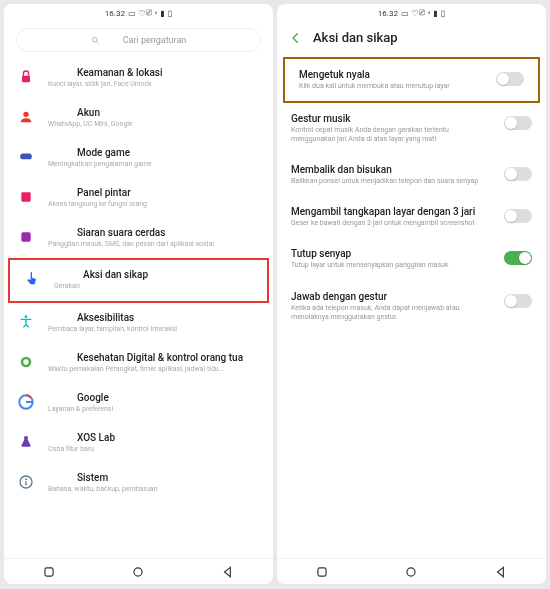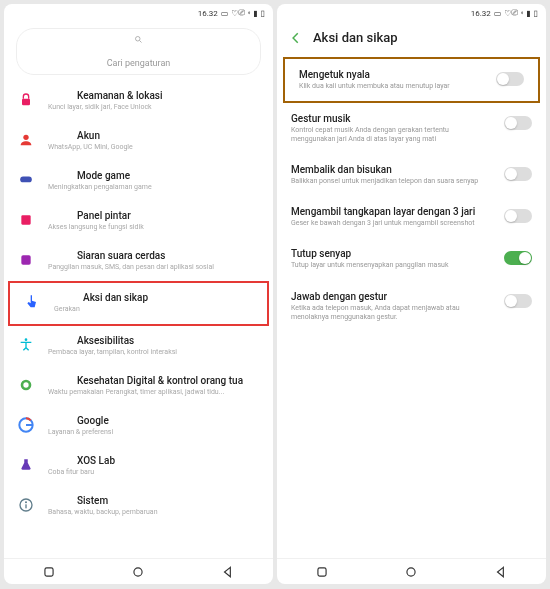--- a/index.html
+++ b/index.html
@@ -1,22 +1,22 @@
 <!DOCTYPE html>
 <html><head>
 <meta charset="utf-8">
 <style>
 * { margin: 0; padding: 0; box-sizing: border-box; }
 body { background: #e8e8e8; font-family: -apple-system, Roboto, sans-serif; display: flex; gap: 4px; padding: 4px; }
 .phone { width: 270px; height: 580px; background: #fff; border-radius: 8px; overflow: hidden; display: flex; flex-direction: column; position: relative; }
-.status-bar { height: 18px; display: flex; justify-content: flex-end; align-items: center; padding: 0 8px; font-size: 8px; color: #333; }
+.status-bar { height: 18px; display: flex; justify-content: center; align-items: center; padding: 0 8px; font-size: 8px; color: #333; }
 .status-left { display: flex; gap: 3px; align-items: center; }
 .status-right { display: flex; gap: 3px; align-items: center; }
 .status-icon { width: 9px; height: 9px; display: inline-block; }
-.search-box { margin: 6px 12px; padding: 6px 12px; background: #fff; border: 1px solid #eee; border-radius: 18px; display: flex; align-items: center; justify-content: center; gap: 14px; font-size: 9px; color: #999; flex-direction: column; }
+.search-box { margin: 6px 12px; padding: 6px 12px; background: #fff; border: 1px solid #eee; border-radius: 18px; display: flex; align-items: center; justify-content: center; gap: 23px; font-size: 9px; color: #999; }
 .list { flex: 1; overflow-y: auto; }
 .list-item { display: flex; align-items: flex-start; padding: 9px 12px; gap: 12px; }
 .icon-wrap { width: 20px; height: 20px; display: flex; align-items: center; justify-content: center; flex-shrink: 0; }
 .item-text { flex: 1; }
 .item-title { font-size: 10px; color: #222; font-weight: 500; margin-bottom: 2px; padding-left: 29px; }
 .item-sub { font-size: 7px; color: #aaa; line-height: 1.3; }
 .highlight { border: 2px solid #e53935; margin: 0 4px; }
 .header { display: flex; align-items: center; padding: 8px 12px; gap: 10px; }
 .back-arrow { width: 14px; height: 14px; }
 .header-title { font-size: 13px; font-weight: 500; color: #222; }
@@ -93,21 +93,21 @@
         </div>
     </div>
     <div class="list-item">
       <div class="icon-wrap">
           <svg viewBox="0 0 24 24" width="14" height="14">
             <rect x="4" y="4" width="16" height="16" rx="2" fill="#e91e63"></rect>
           </svg>
         </div>
       <div class="item-text">
           <div class="item-title">Panel pintar</div>
-          <div class="item-sub">Akses langsung ke fungsi sidik</div>
+          <div class="item-sub">Akses langsung ke fungsi orang</div>
         </div>
     </div>
     <div class="list-item">
       <div class="icon-wrap">
           <svg viewBox="0 0 24 24" width="14" height="14">
             <rect x="4" y="4" width="16" height="16" rx="3" fill="#9c27b0"></rect>
           </svg>
         </div>
       <div class="item-text">
           <div class="item-title">Siaran suara cerdas</div>

